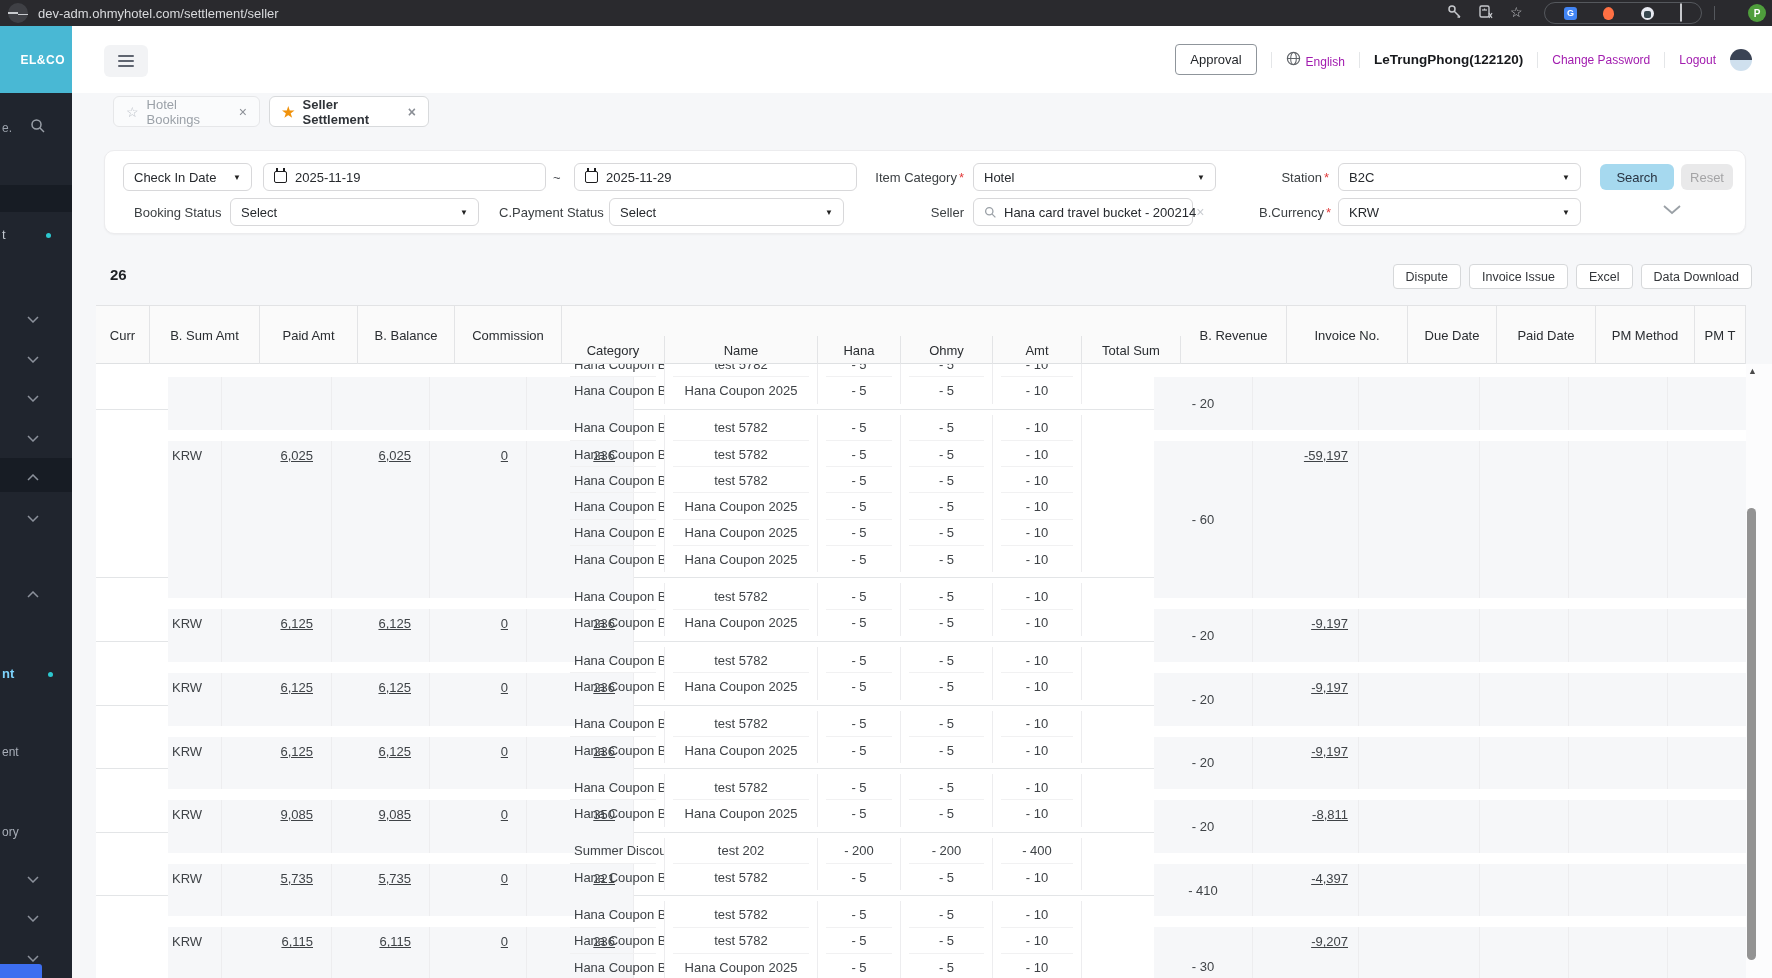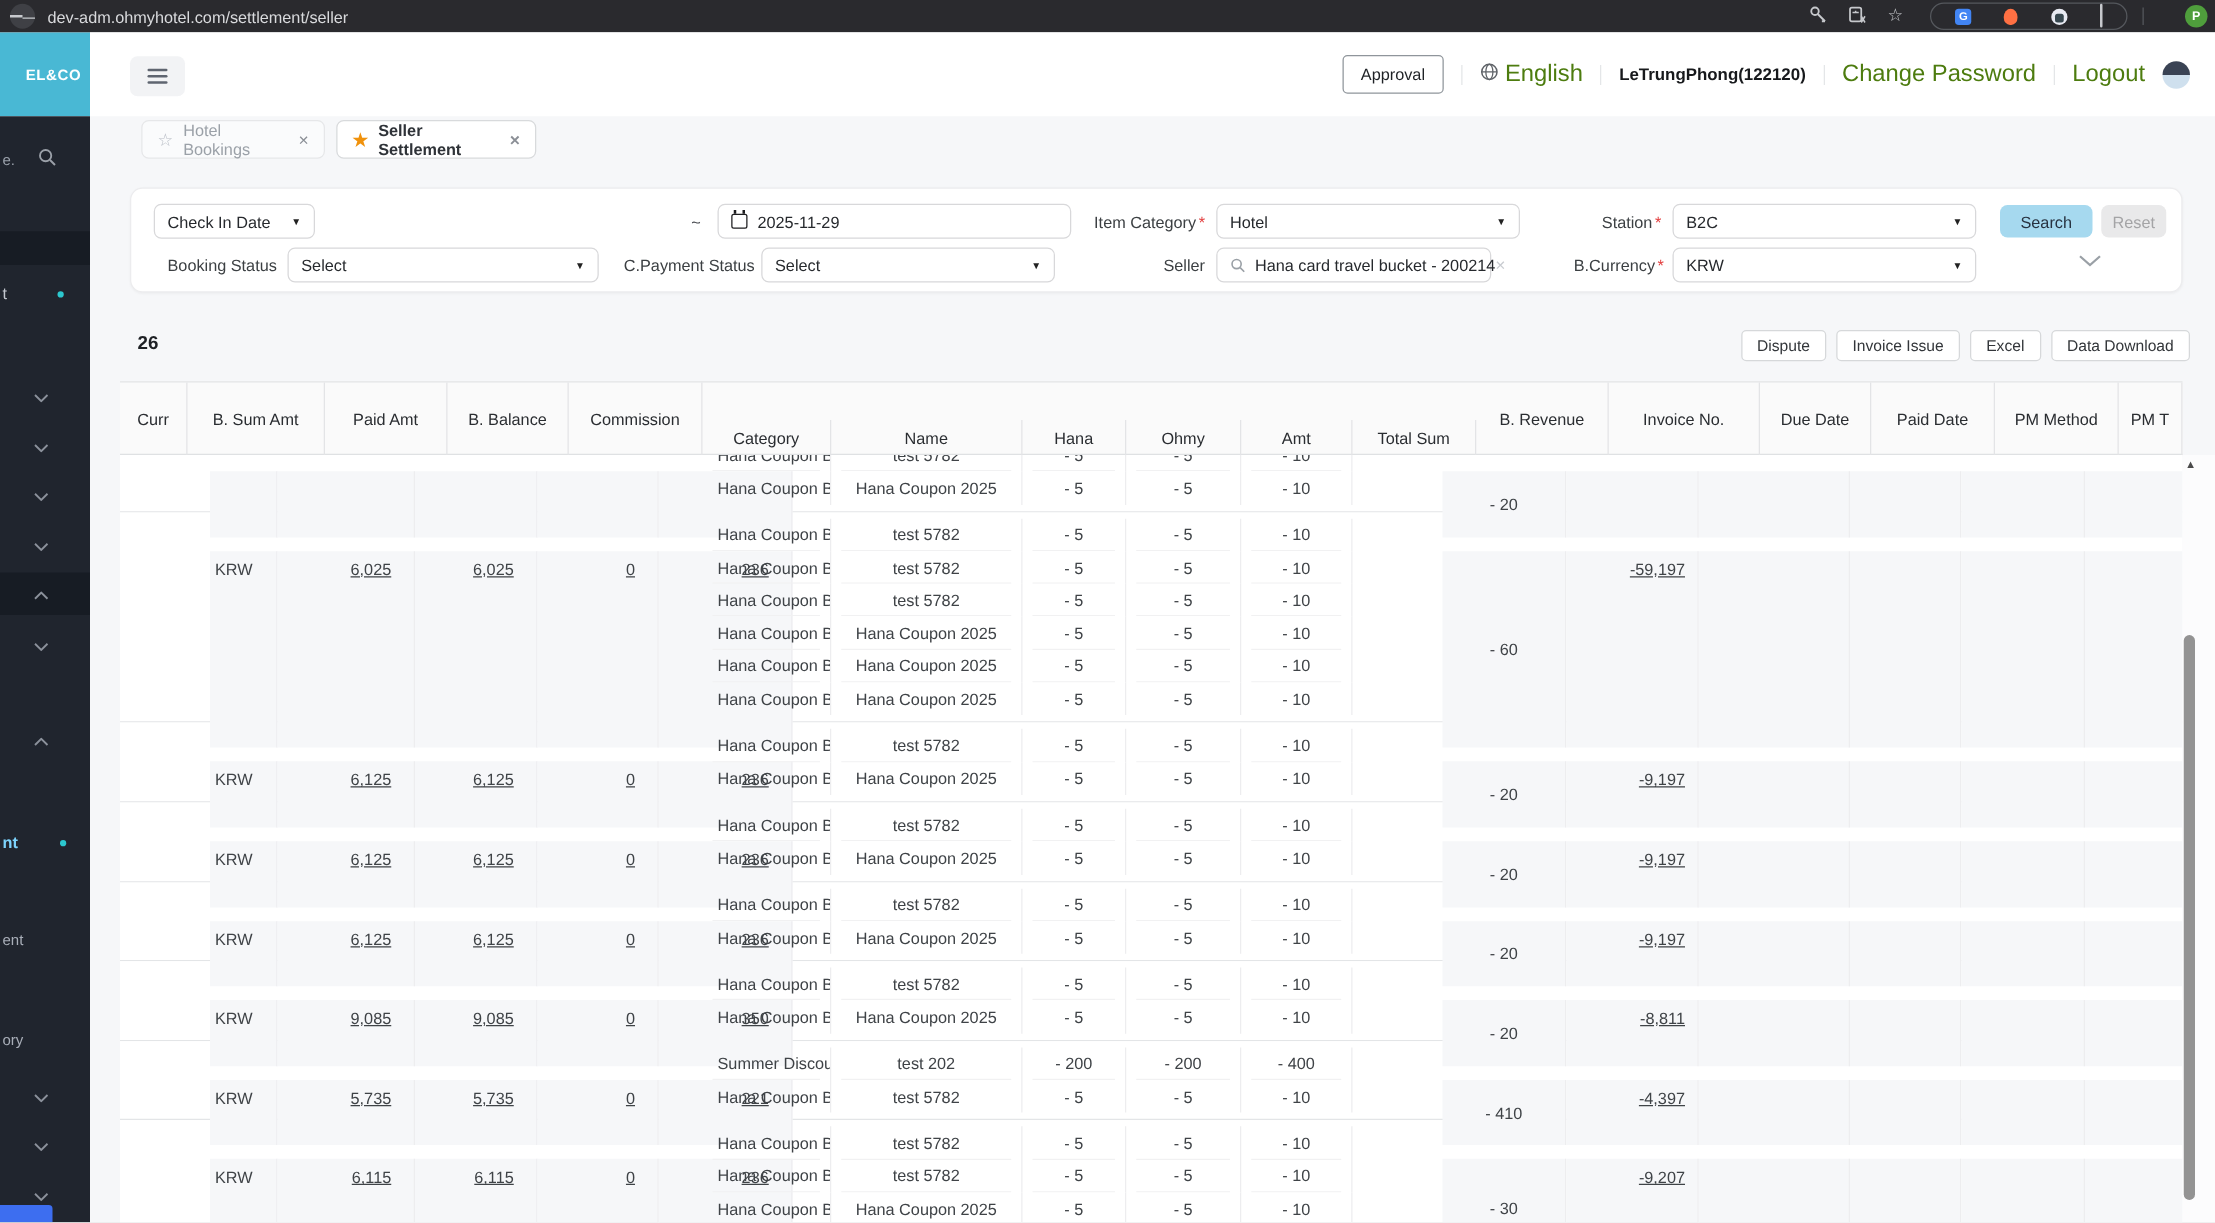--- a/index.html
+++ b/index.html
@@ -33,21 +33,21 @@
   .blue-chip{position:absolute;left:0;top:871px;width:42px;height:14px;background:#3d6ef0;border-radius:0 3px 0 0;}
 
   
   .main{position:absolute;left:72px;top:26px;right:0;bottom:0;background:#f6f7f9;}
   .appbar{position:absolute;left:0;top:0;right:0;height:67px;background:#fff;}
   .hamburger{position:absolute;left:32px;top:19px;width:44px;height:32px;background:#f2f3f5;border-radius:6px;display:flex;flex-direction:column;align-items:center;justify-content:center;gap:3px;cursor:pointer;}
   .hamburger i{display:block;width:16px;height:2px;background:#5f6570;border-radius:1px;}
   .appbar-right{position:absolute;right:20px;top:0;height:67px;display:flex;align-items:center;gap:14px;}
   .btn-approval{border:1px solid #8f959b;border-radius:4px;background:#fff;color:#1f2226;font-size:13px;padding:7px 14px;cursor:pointer;}
   .ab-sep{width:1px;height:16px;background:#e4e6e8;}
-  .ab-item{font-size:19px;color:#4d7c0f;display:flex;align-items:flex-start;gap:5px;cursor:pointer;white-space:nowrap;}
+  .ab-item{font-size:12px;color:#a21caf;display:flex;align-items:flex-end;gap:5px;cursor:pointer;white-space:nowrap;}
   .ab-user{font-size:13.5px;font-weight:bold;color:#17191c;}
   .theme-circle{width:22px;height:22px;border-radius:50%;background:linear-gradient(180deg,#3a4354 50%,#cfe0ee 50%);cursor:pointer;}
 
   
   .tab{position:absolute;top:70px;height:31px;border-radius:6px;display:flex;align-items:center;gap:8px;padding:0 12px;font-size:13px;cursor:pointer;}
   .tab-inactive{left:41px;width:147px;background:#fafbfc;border:1px solid #e6e7e9;color:#9ba1a8;}
   .tab-active{left:197px;width:160px;background:#fff;border:1px solid #d8dadc;color:#2f3338;font-weight:bold;}
   .star-off{color:#b9bec6;font-size:14px;}
   .star-on{color:#f0920c;font-size:14px;}
   .tab-x{color:#8b8f96;font-size:14px;margin-left:auto;cursor:pointer;}
@@ -223,20 +223,24 @@
     <div class="tab tab-active">
       <span class="star-on">★</span>
       <span>Seller Settlement</span>
       <span class="tab-x">×</span>
     </div>
 
     <div class="fcard">
       <div class="ctrl" style="left:18px;top:12px;width:129px;">
         <span>Check In Date</span>
           <span class="caret">▼</span>
+      </div>
+      <div class="ctrl" style="left:158px;top:12px;width:283px;">
+        <span class="cal"></span>
+          <span>2025-11-19</span>
       </div>
       <span class="tilde" style="left:448px;top:19px;">~</span>
       <div class="ctrl" style="left:469px;top:12px;width:283px;">
         <span class="cal"></span>
           <span>2025-11-29</span>
       </div>
       <span class="flabel" style="left:769px;top:19px;width:90px;"><span>Item Category</span><span class="req">*</span></span>
       <div class="ctrl" style="left:868px;top:12px;width:243px;justify-content:space-between;">
         <span>Hotel</span>
           <span class="caret">▼</span>

